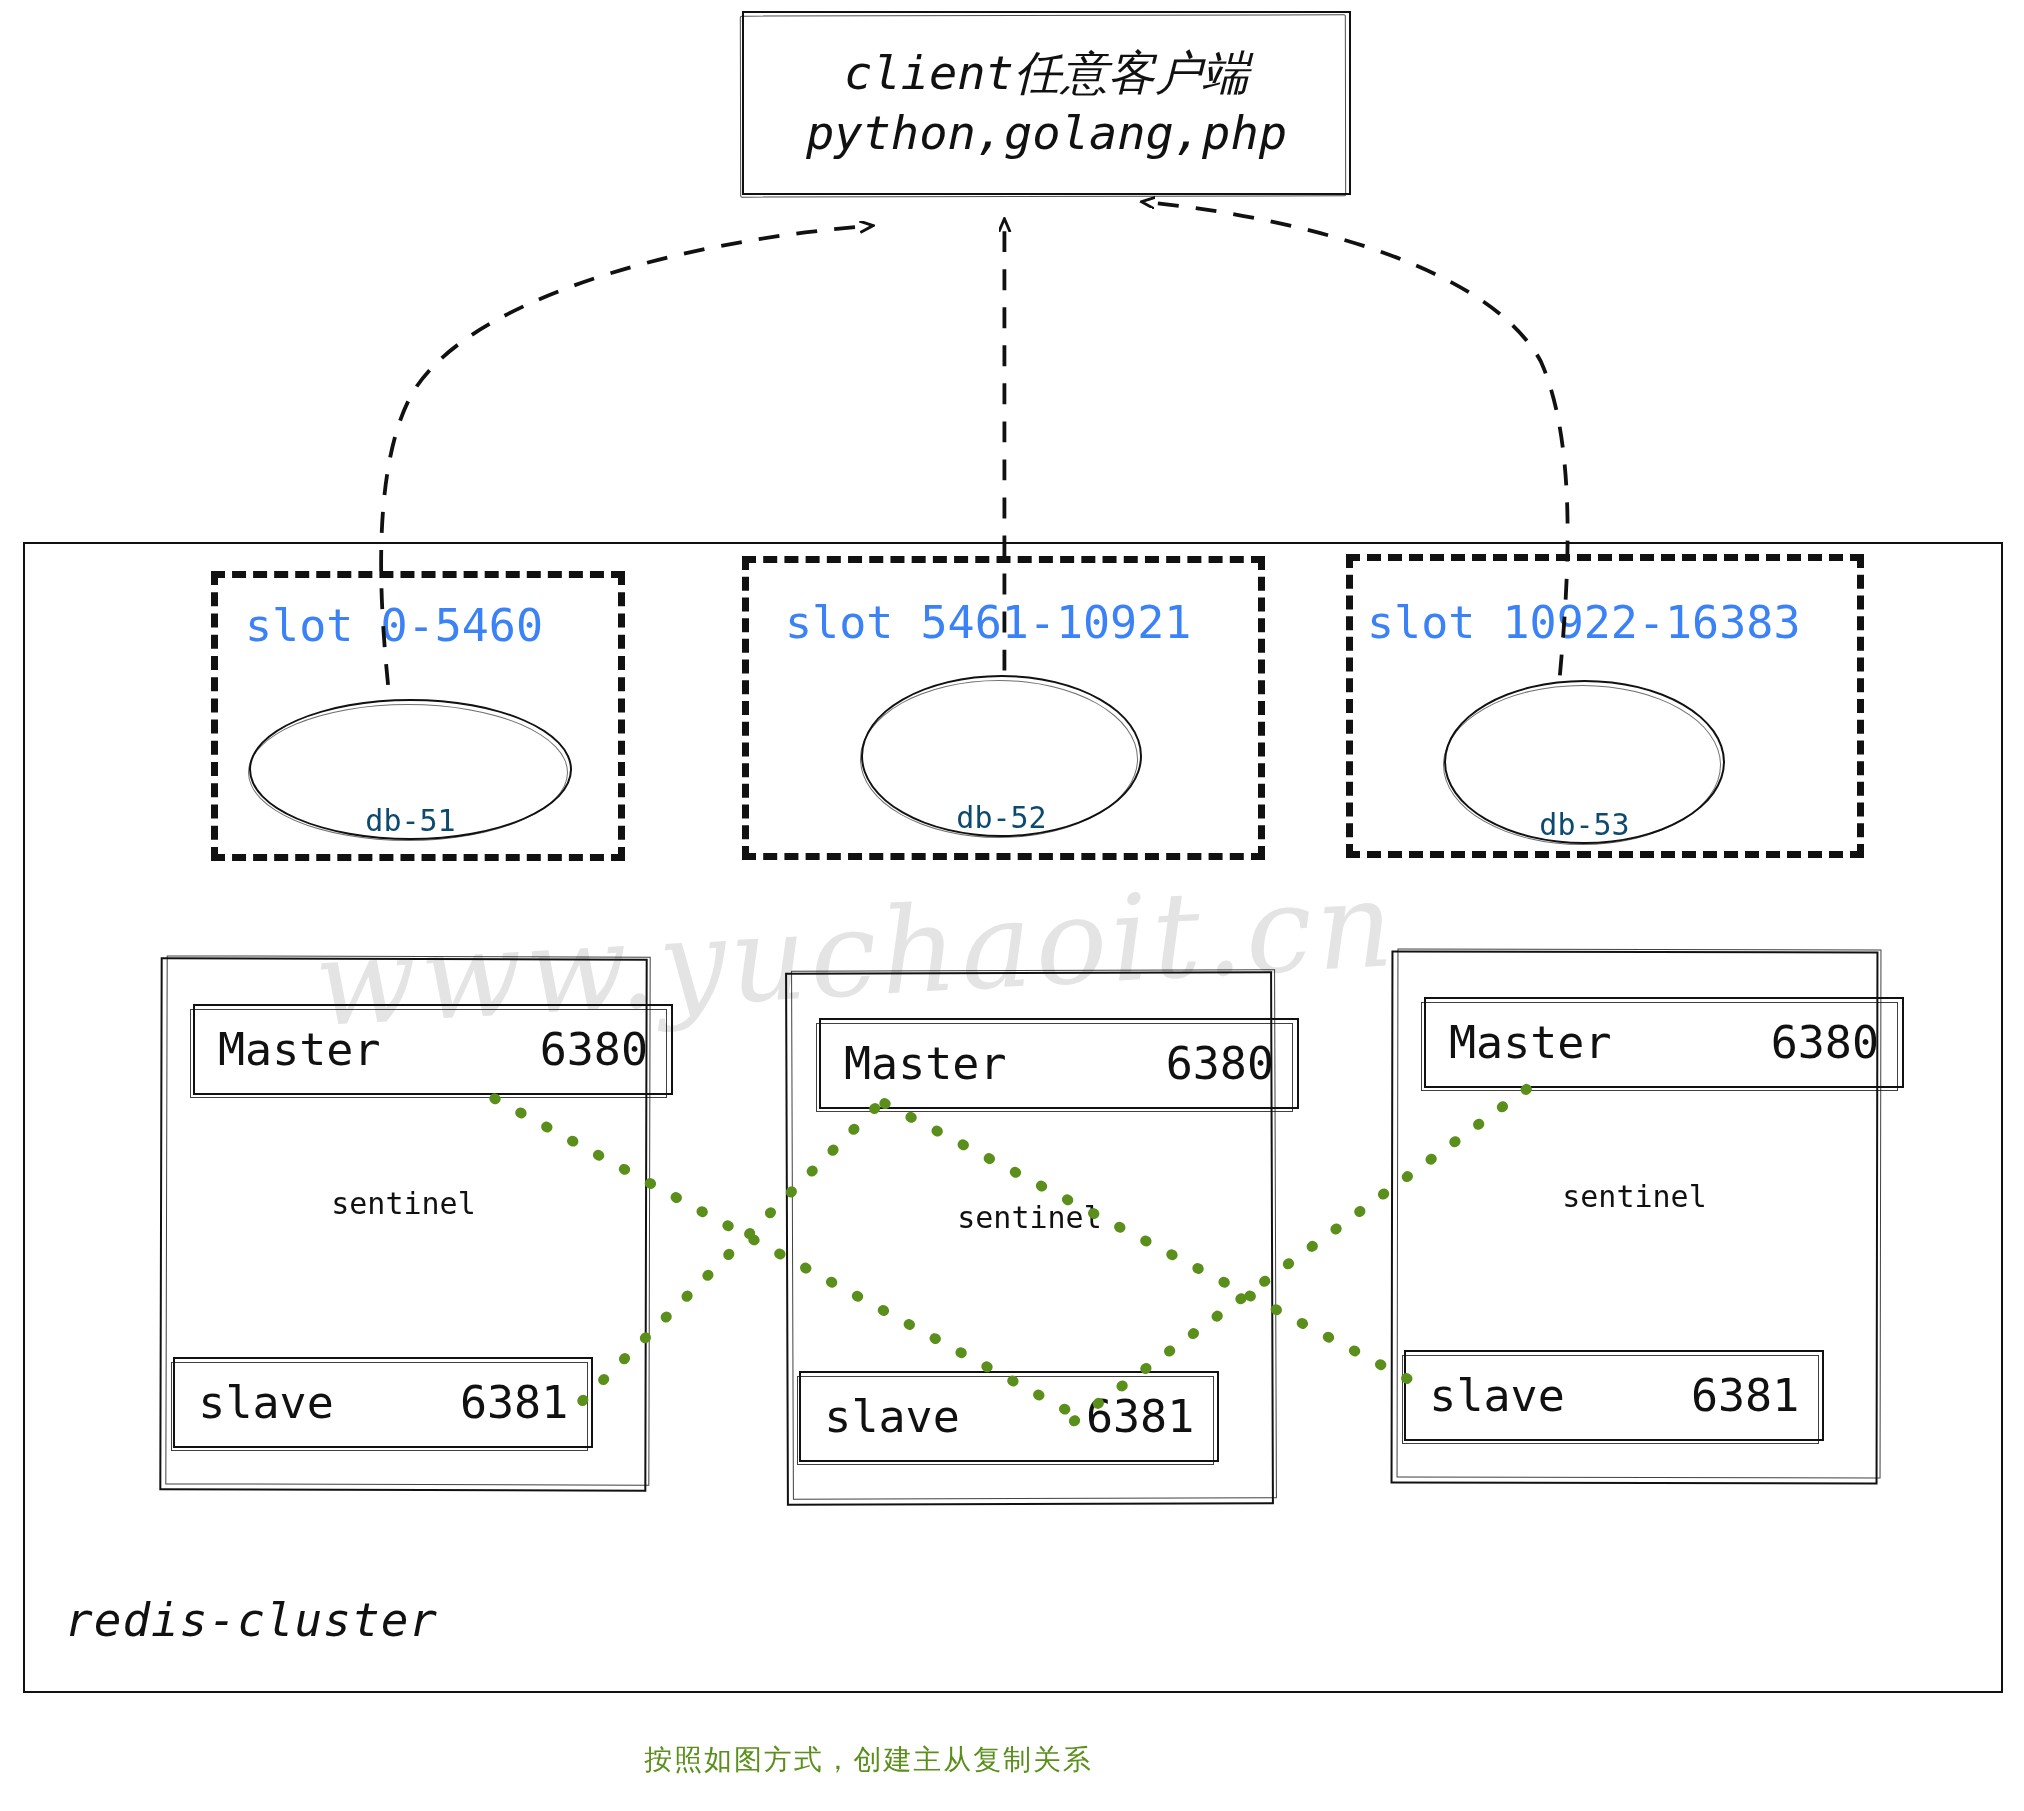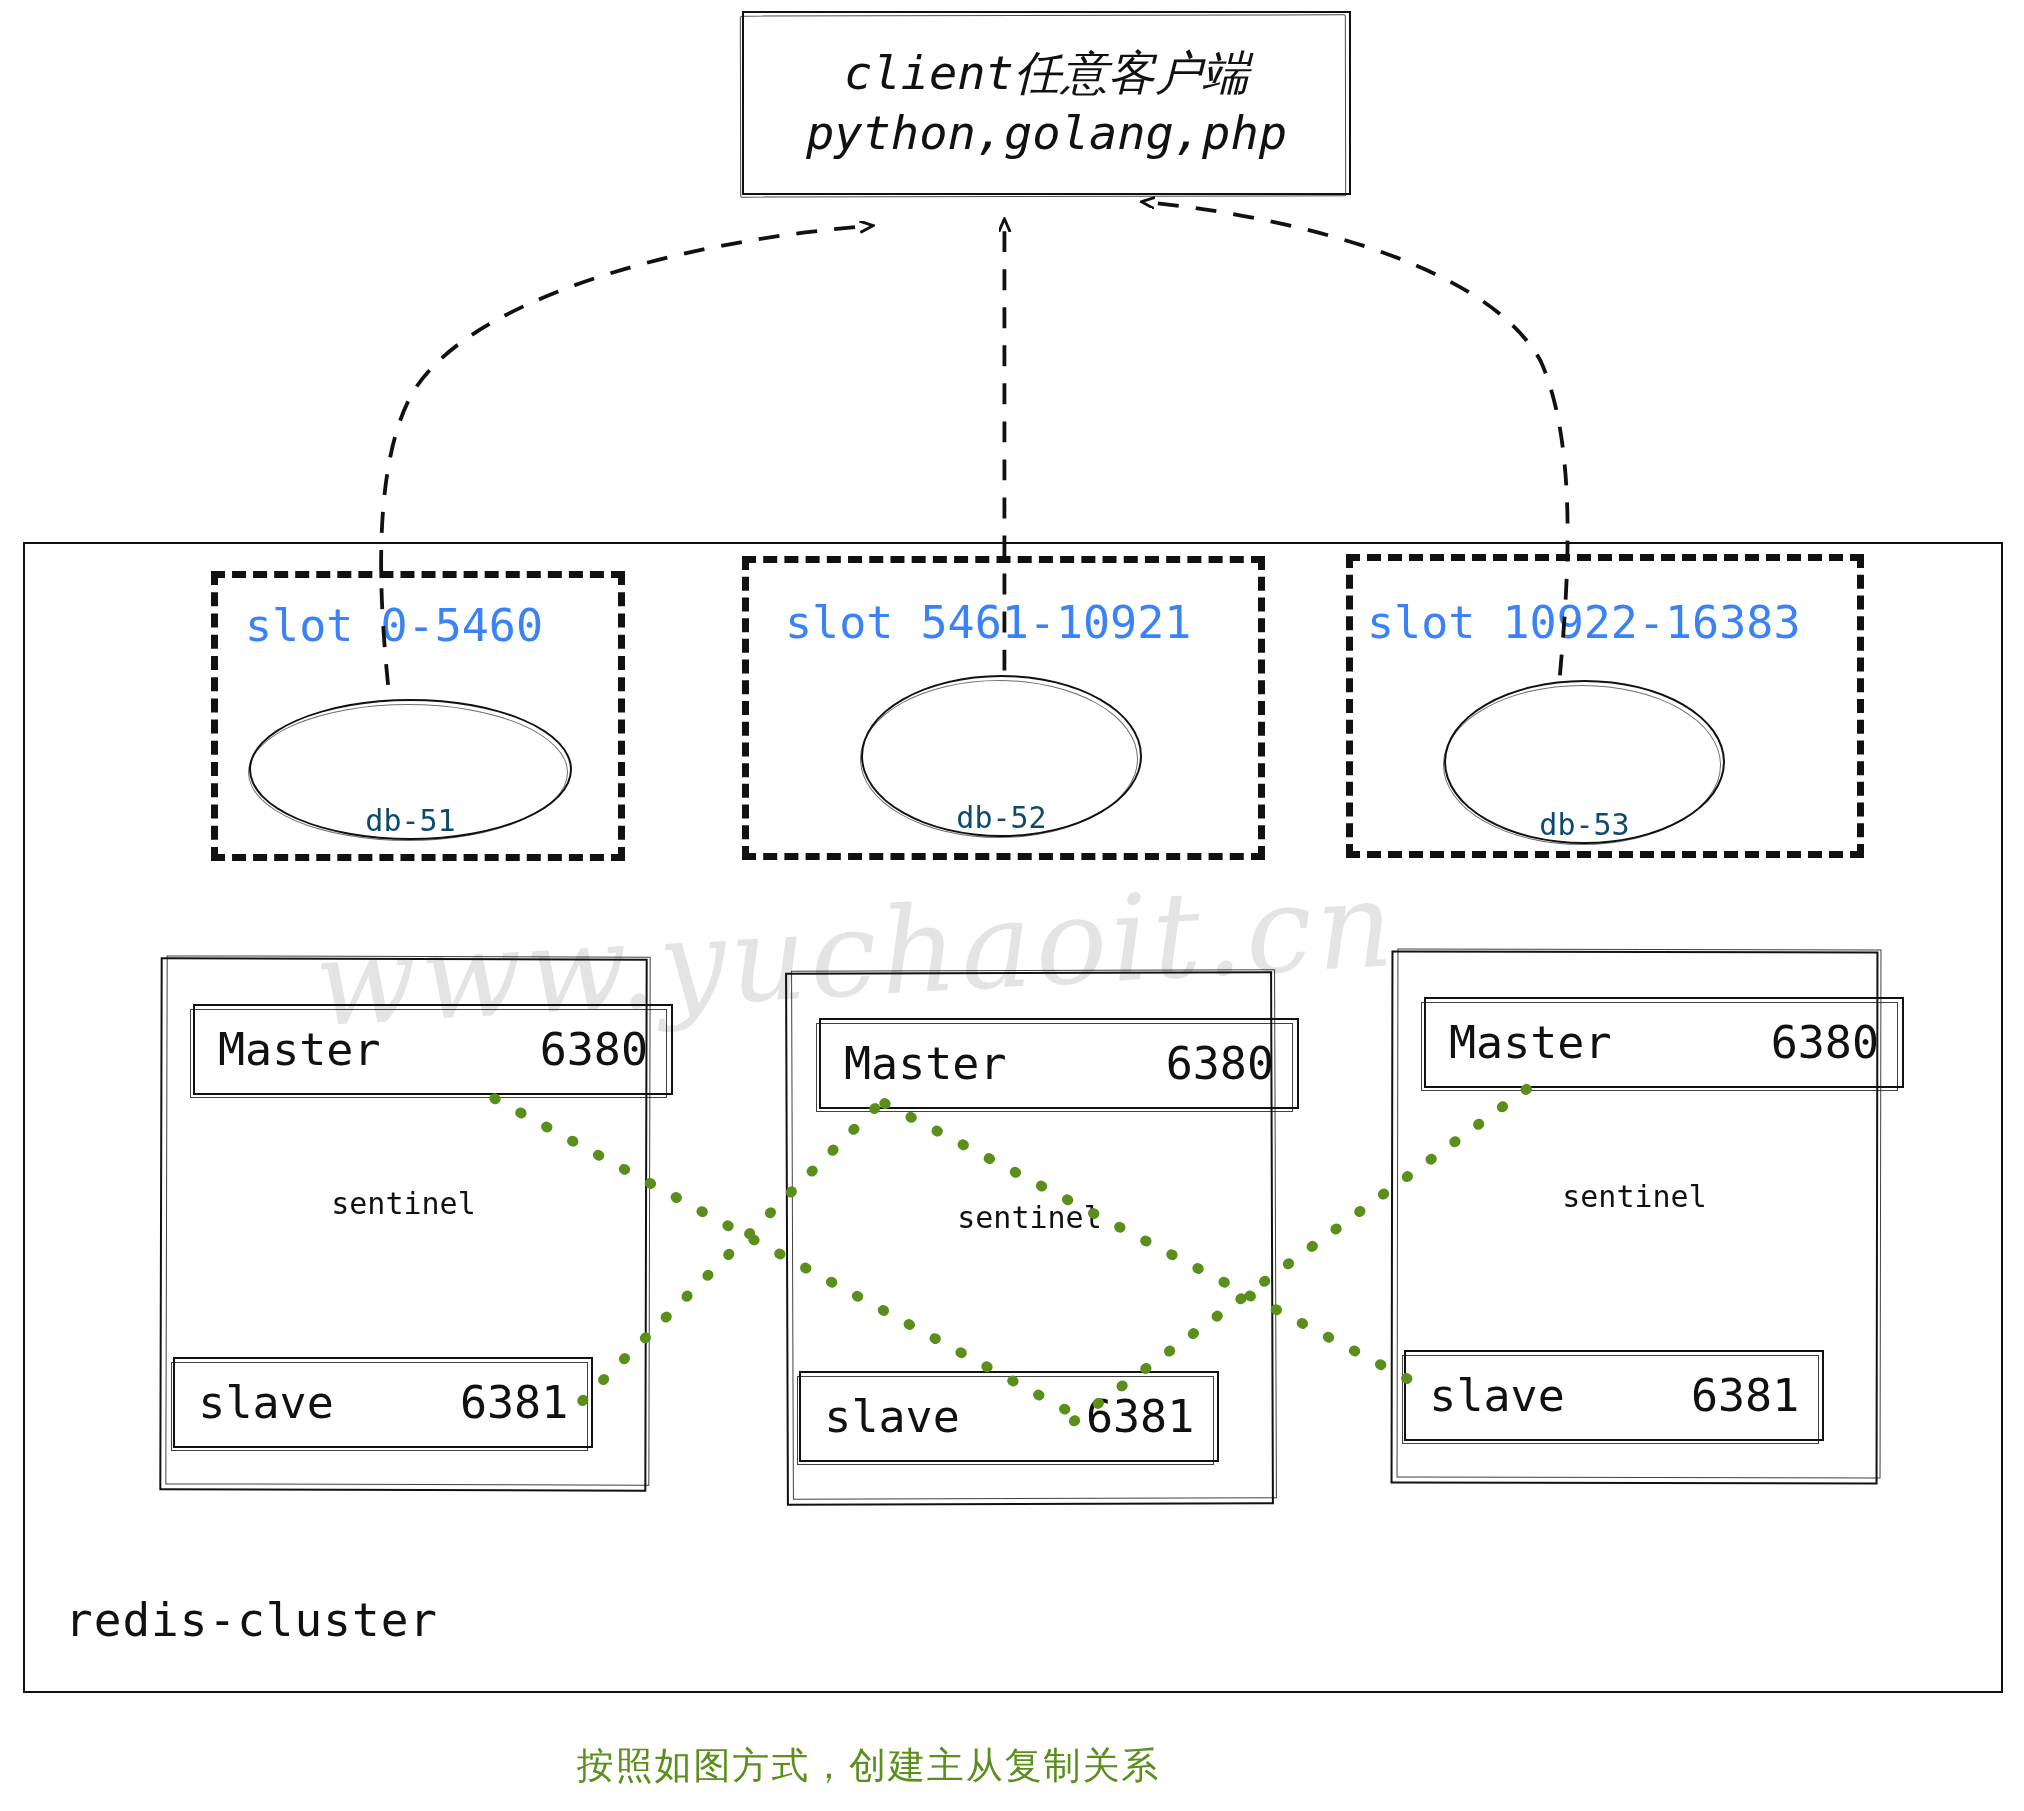--- a/index.html
+++ b/index.html
@@ -92,20 +92,21 @@
     border: 2.9px solid #111111;
   }
   #cluster-frame::after { display: none; }
   #cluster-label {
     position: absolute;
     left: 65px;
     top: 1593px;
     font-size: 46px;
     color: #111111;
     letter-spacing: 1px;
+    font-style: italic;
   }
 
   
   #slot-relation-label {
     position: absolute;
     left: 495px;
     top: 433px;
     font-size: 49px;
     color: #111111;
     font-family: "DejaVu Sans", "Liberation Sans", sans-serif;
@@ -249,21 +250,21 @@
   }
 
   
   #caption {
     position: absolute;
     left: 0;
     top: 1741px;
     width: 1737px;
     text-align: center;
     font-family: "DejaVu Sans", "Liberation Sans", sans-serif;
-    font-size: 37px;
+    font-size: 28px;
     letter-spacing: 1.9px;
   }
 </style>
 </head>
 <body>
 
 <div id="stage">
 
   <div class="hbox" id="client-box"></div>
   <div class="centertext" id="client-text">

